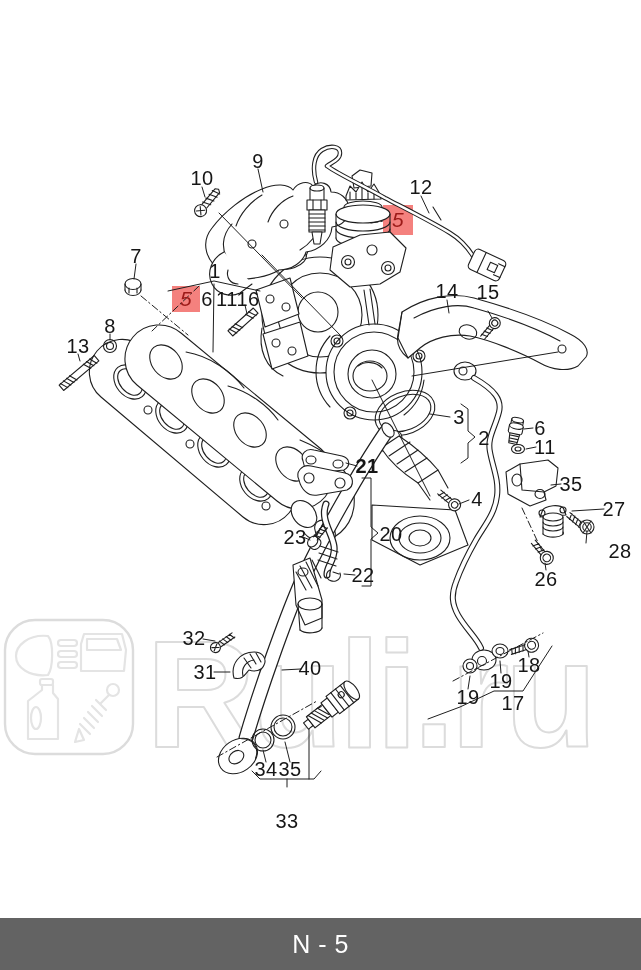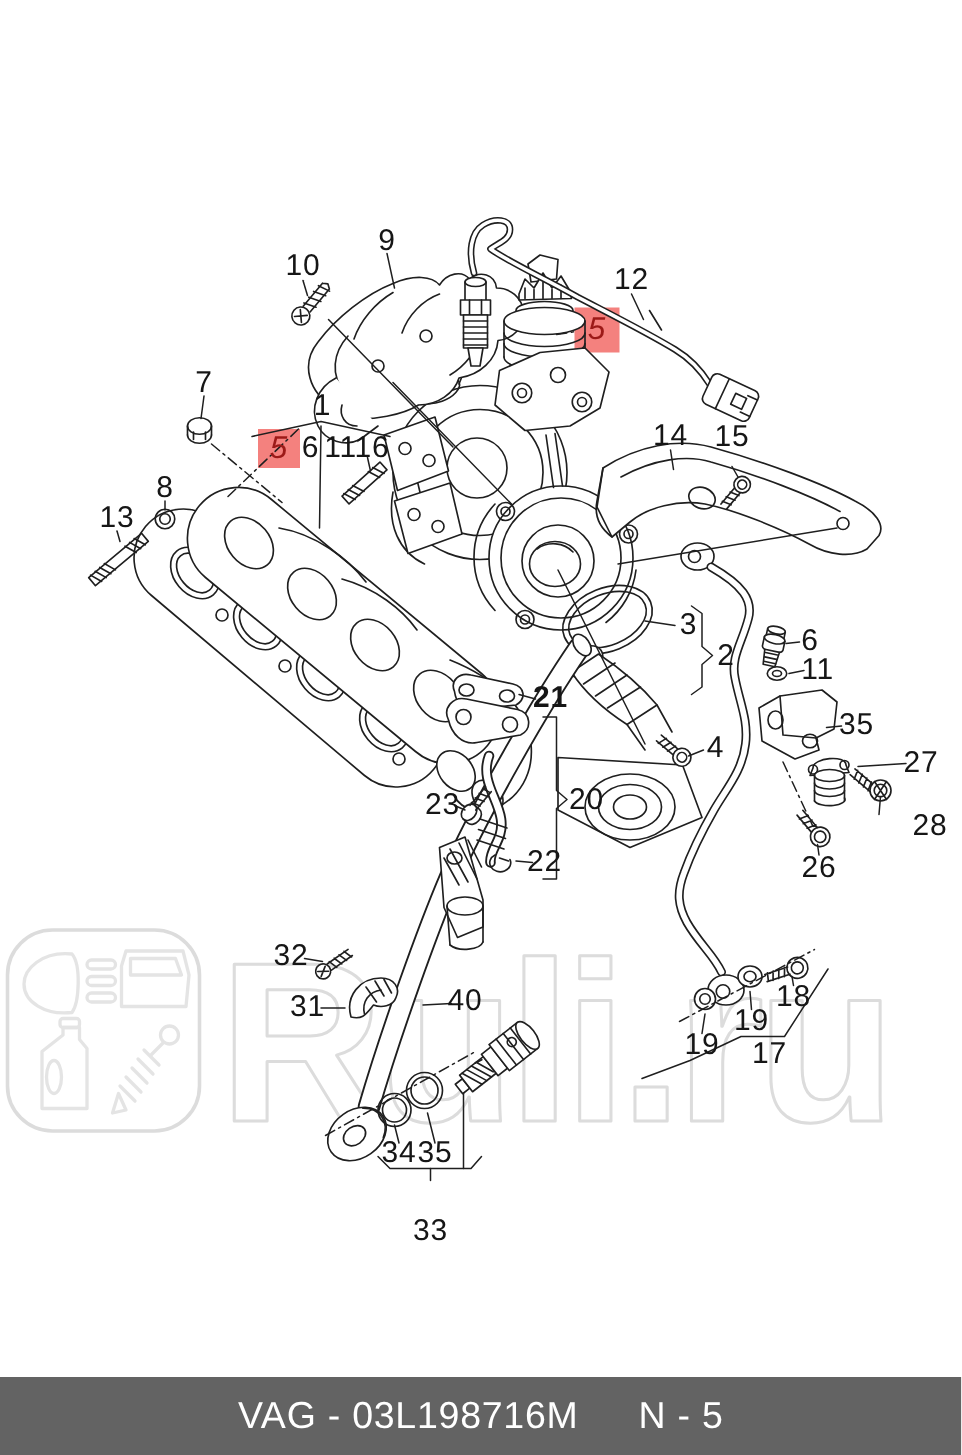--- a/index.html
+++ b/index.html
@@ -448,17 +448,16 @@
       <div class="callout" style="left: 529px; top: 665px; text-align: center;">18</div>
       <div class="callout" style="left: 501px; top: 681px;">19</div>
       <div class="callout" style="left: 468px; top: 697px;">19</div>
       <div class="callout" style="left: 513px; top: 703px;">17</div>
       <div class="callout" style="left: 266px; top: 769px;">34</div>
       <div class="callout" style="left: 290px; top: 769px;">35</div>
       <div class="callout" style="left: 287px; top: 793px; margin-top: 28px;">33</div>
     </div>
 
 <div class="footer">
-  <span>VAG - 03L198716M</span>
   <span>N - 5</span>
 </div>
 
 </div>
 
 </body></html>

